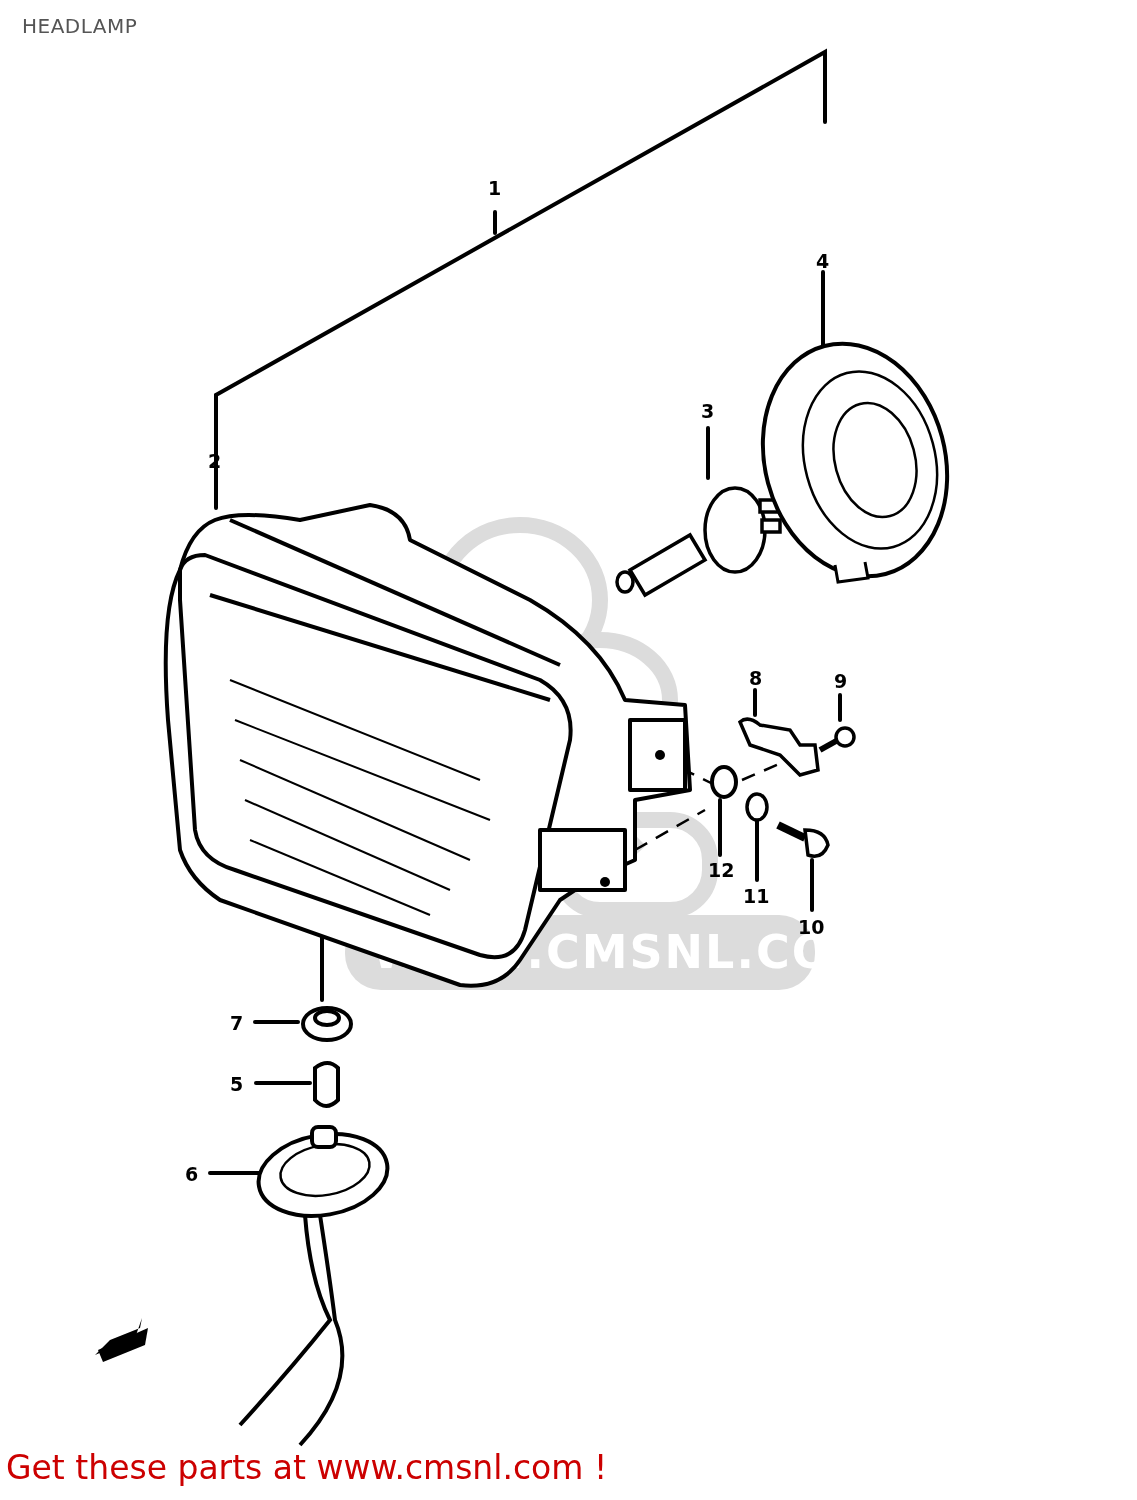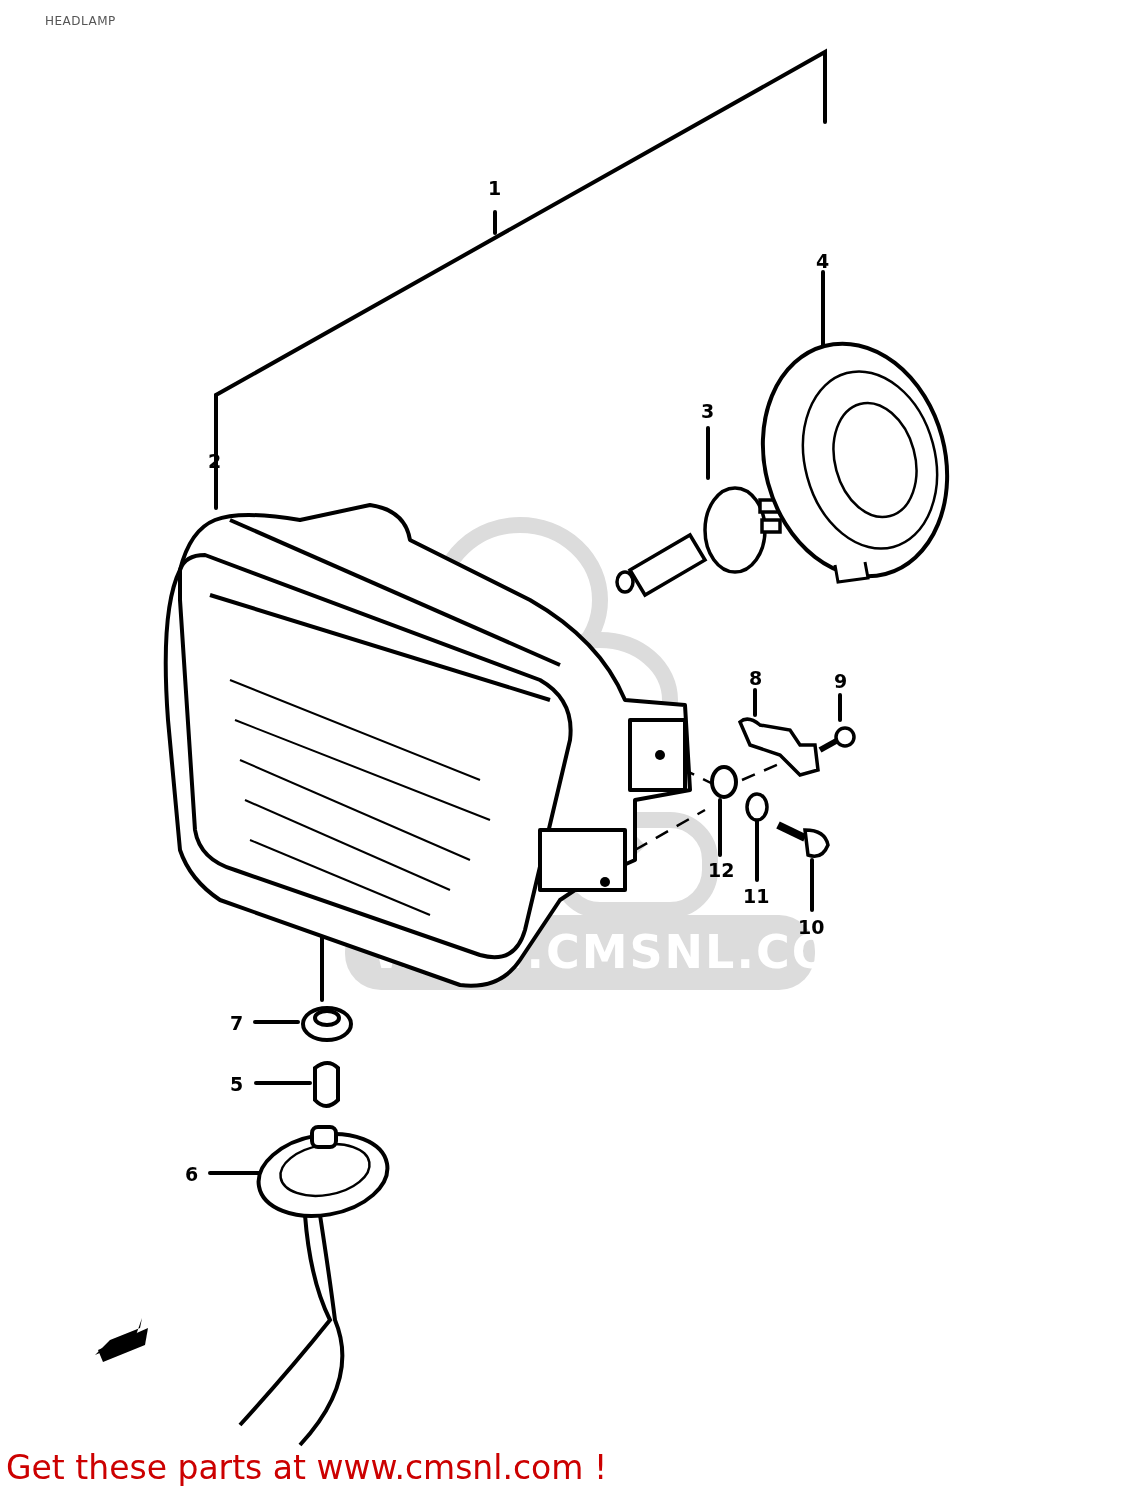--- a/index.html
+++ b/index.html
@@ -1,17 +1,17 @@
 <!DOCTYPE html>
 <html><head>
   <meta charset="utf-8">
   <style>
     html, body { margin: 0; padding: 0; background: #ffffff; }
     body { width: 1137px; height: 1500px; position: relative; overflow: hidden; font-family: "DejaVu Sans", sans-serif; }
-    .page-title { position: absolute; left: 22px; top: 14px; font-size: 12px; color: #555555; letter-spacing: 0.5px; font-family: "DejaVu Sans", sans-serif; margin-left: 23px; }
+    .page-title { position: absolute; left: 22px; top: 14px; font-size: 20px; color: #555555; letter-spacing: 0.5px; font-family: "DejaVu Sans", sans-serif; }
     .diagram { position: absolute; left: 0; top: 0; width: 1137px; height: 1500px; }
     .callout { font-family: "DejaVu Sans", sans-serif; font-weight: bold; font-size: 19px; fill: #000; }
     .watermark-text { font-family: "DejaVu Sans", sans-serif; font-weight: bold; font-size: 46px; fill: #ffffff; letter-spacing: 2px; }
     .footer-link { position: absolute; left: 8px; width: 1137px; top: 1448px; text-align: left; font-family: "DejaVu Sans", sans-serif; font-size: 33px; color: #cc0000; text-decoration: none; }
     .footer-link span { display: inline-block; transform: translateX(-2px); }
   </style>
 </head>
 <body>
 
 <div class="page-title">HEADLAMP</div>

